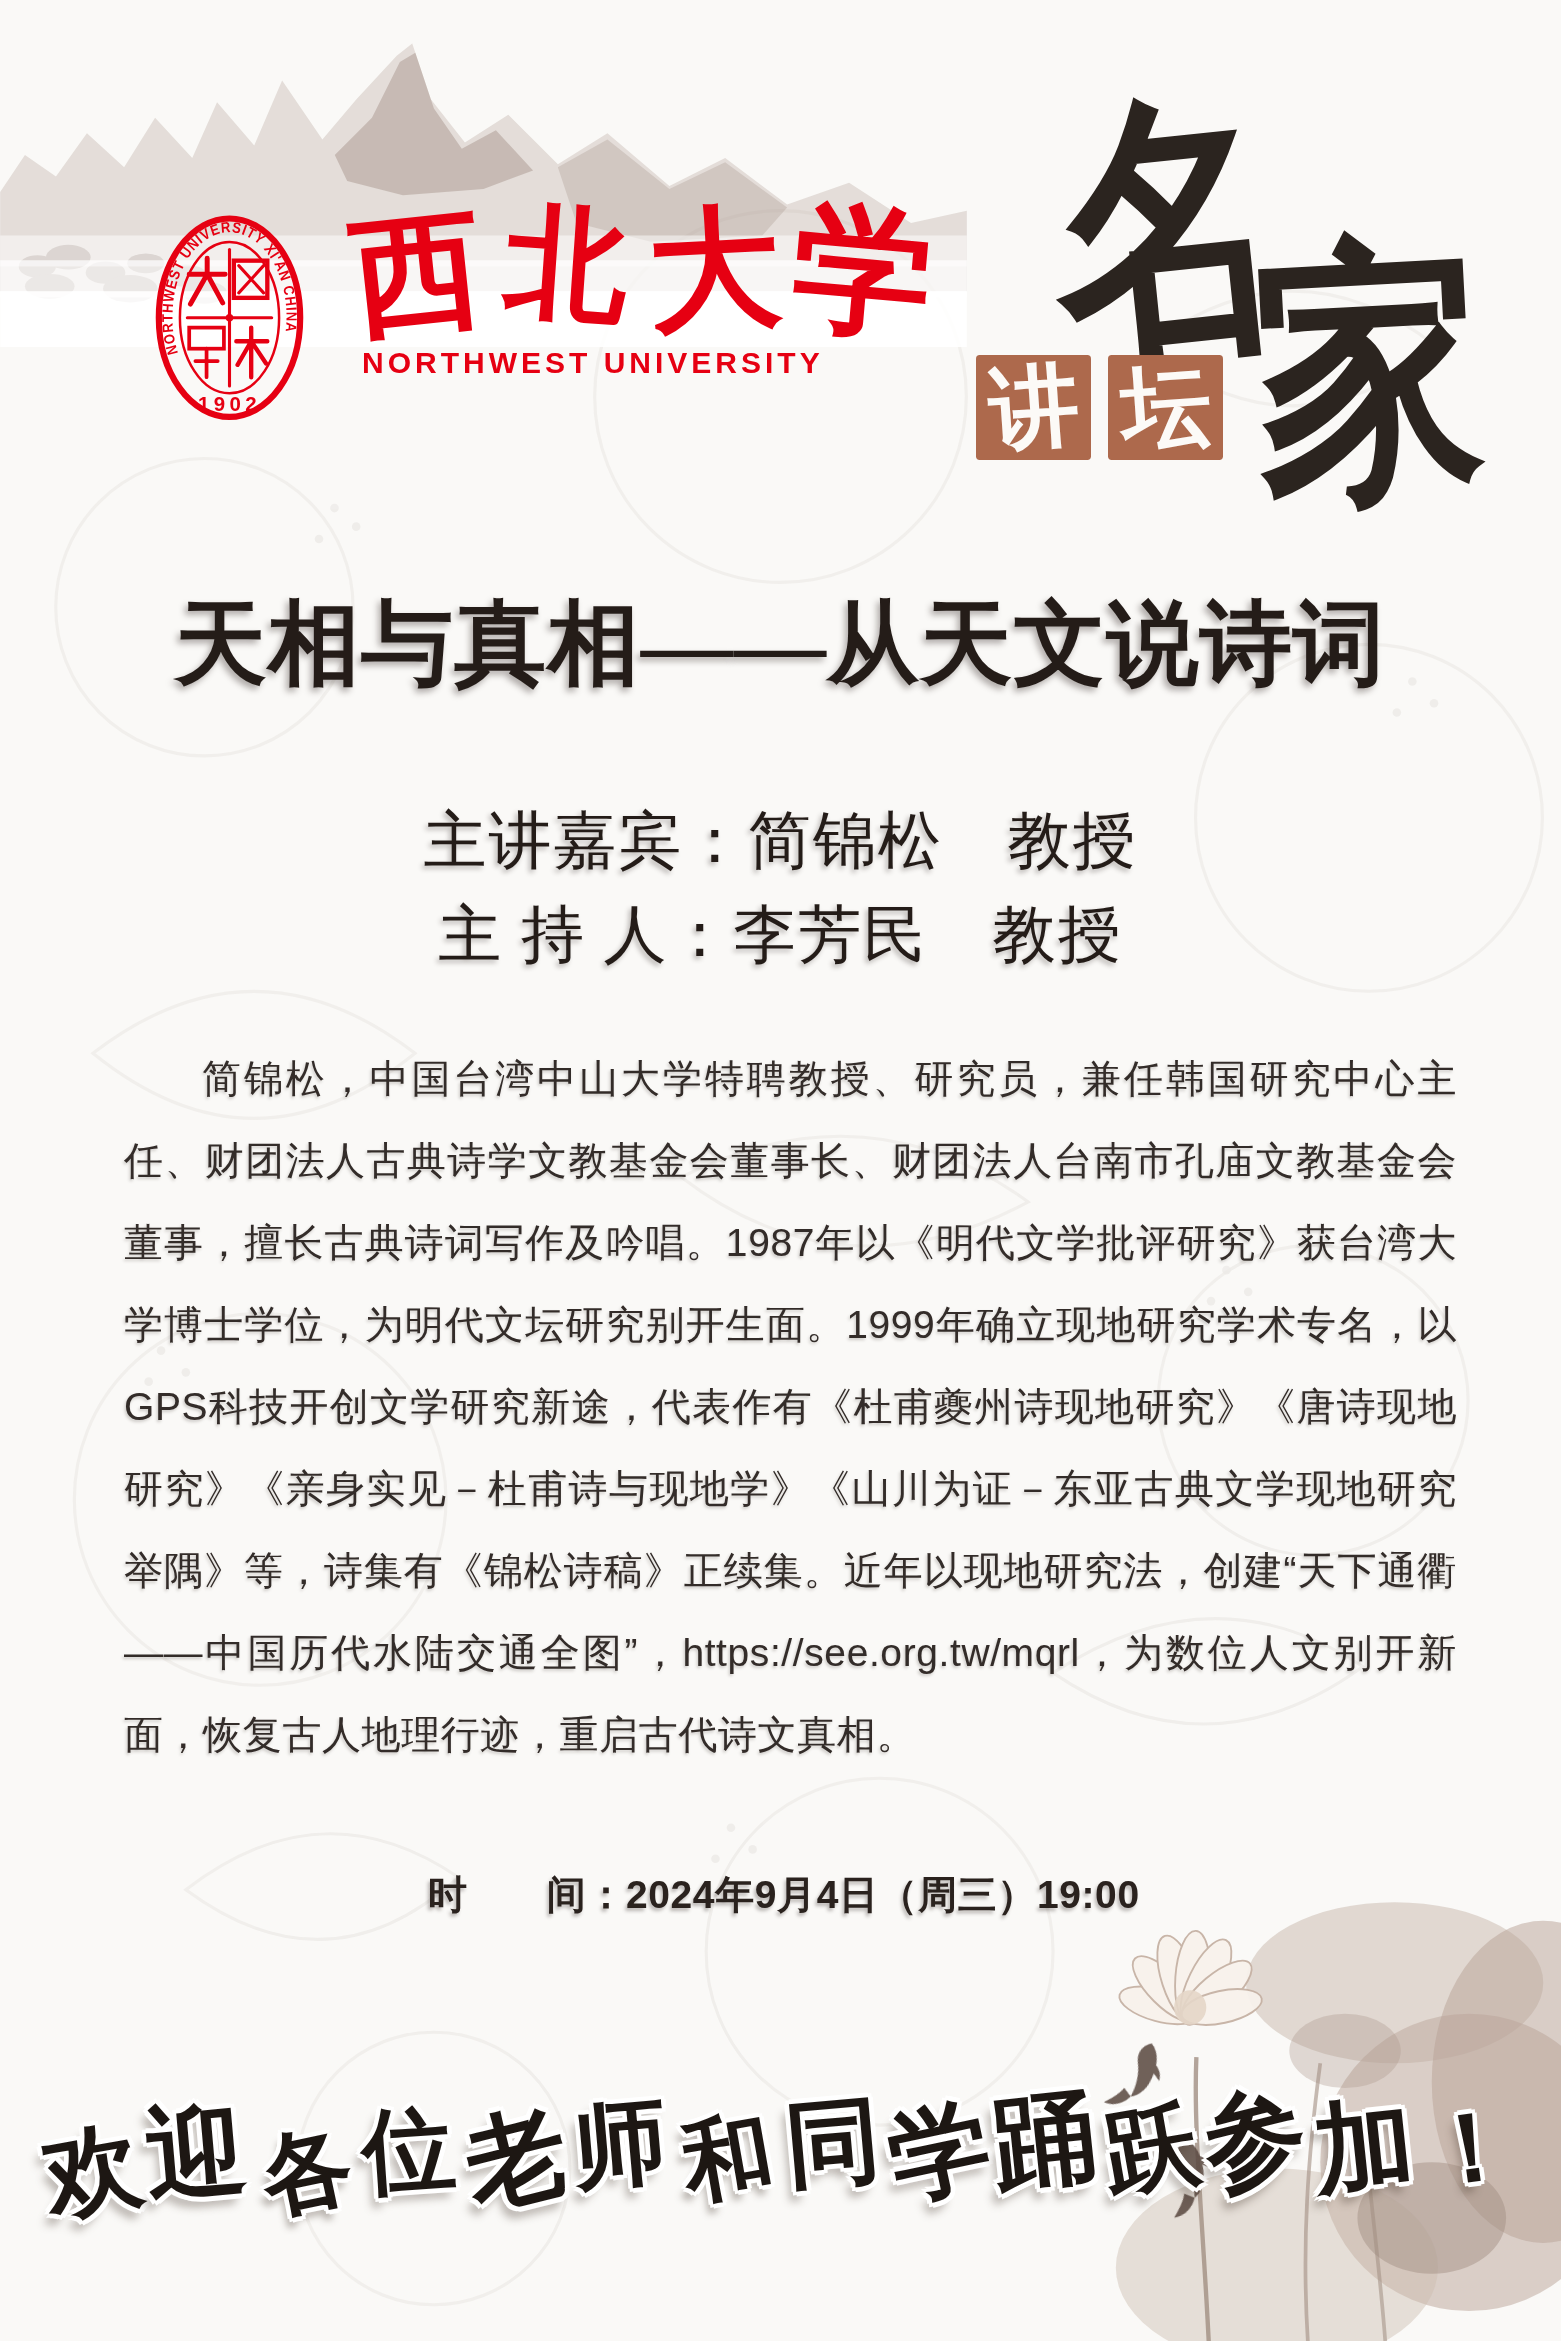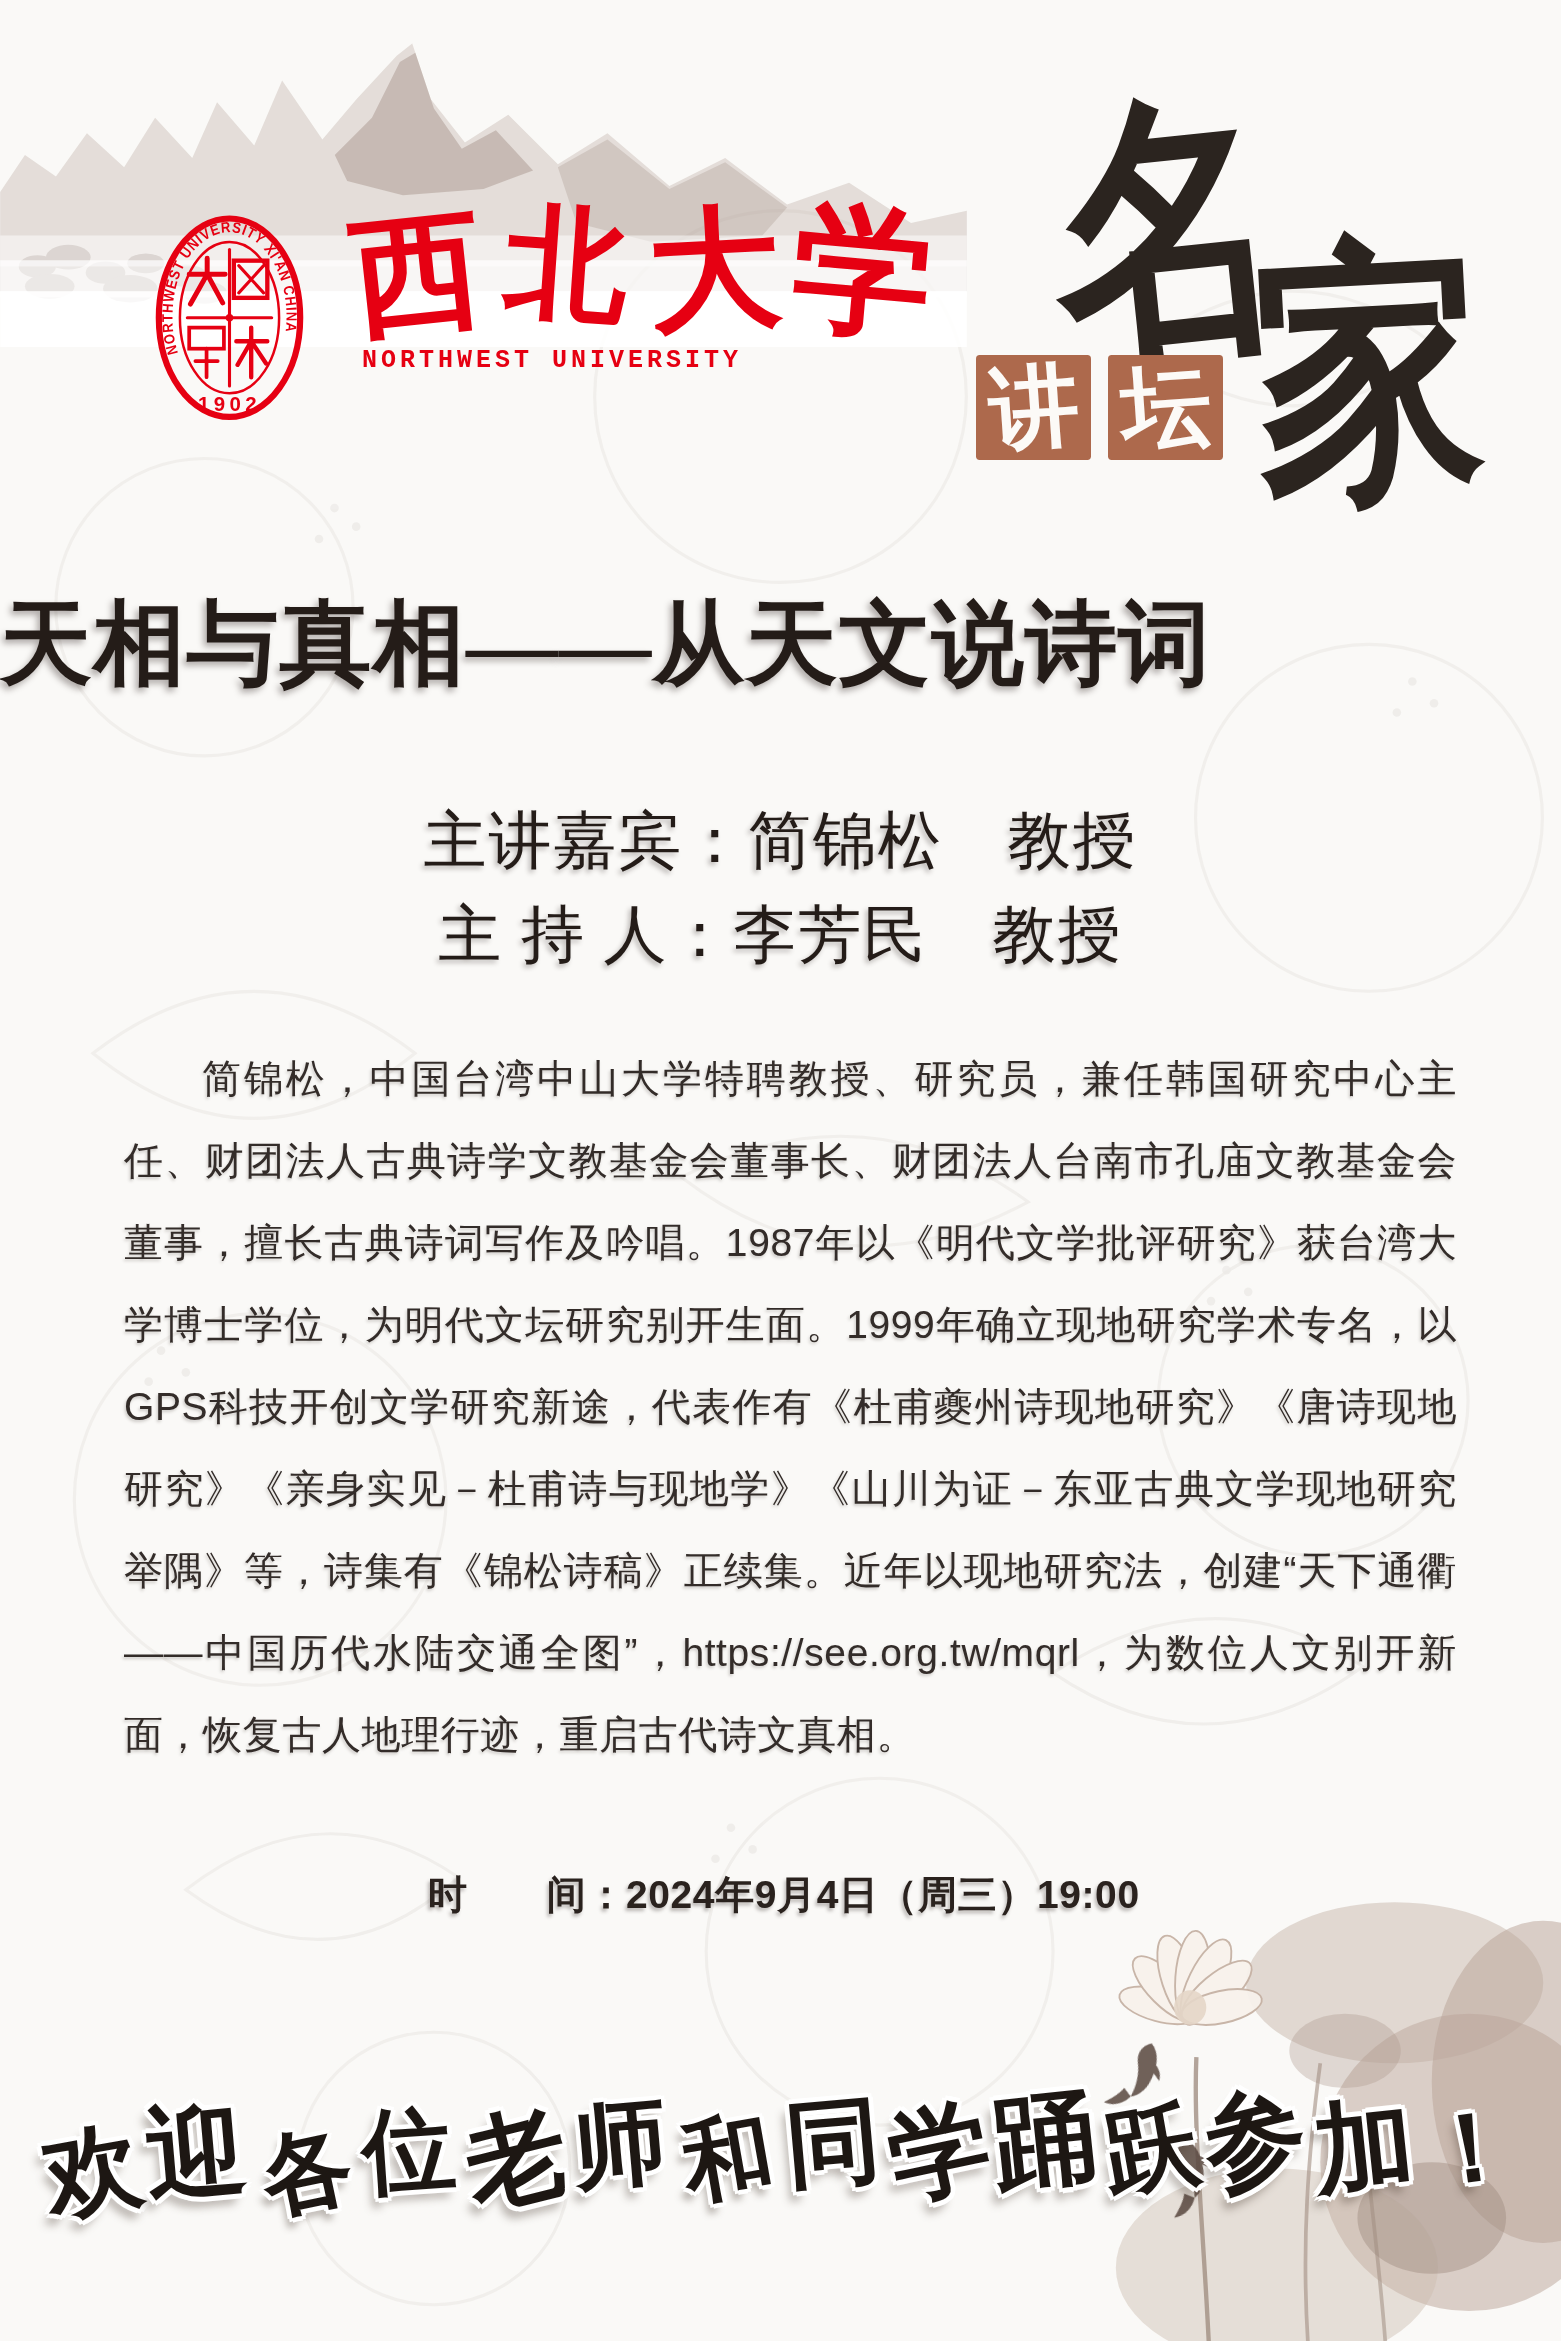--- a/index.html
+++ b/index.html
@@ -23,21 +23,21 @@
     color:#e60012; font-family:"Liberation Serif", serif; font-weight:900;
     font-size:133px; line-height:1; letter-spacing:16px; white-space:nowrap;
   }
   .uni-cn .ch{display:inline-block;}
   .uni-cn .ch:nth-child(1){transform:rotate(-6deg) scale(.98) translateY(3.7px);}
   .uni-cn .ch:nth-child(2){transform:rotate(4deg) scale(.92) translateY(-5px);}
   .uni-cn .ch:nth-child(3){transform:rotate(-3deg) scale(1.0);}
   .uni-cn .ch:nth-child(4){transform:rotate(5deg) scale(1.05) translateY(2.5px);}
   .uni-en{
     position:absolute; left:362px; top:346px; z-index:3;
-    color:#e60012; font-weight:600; font-size:25px; letter-spacing:4px; white-space:nowrap;font-family:Liberation Mono, monospace;
+    color:#e60012; font-weight:600; font-size:30px; letter-spacing:4px; white-space:nowrap;
   }
 
   .forum-char{
     position:absolute; z-index:3; color:#2b241f;
     font-family:"Liberation Serif", serif; font-weight:900; line-height:1;
   }
   .forum-ming{left:1028px; top:93px; font-size:279px; transform:rotate(-6deg) scaleX(.82);}
   .forum-jia {left:1233px; top:239px; font-size:273px; transform:rotate(-3deg) scaleX(.84);}
   .forum-seal{
     position:absolute; top:355px; width:115px; height:105px; z-index:4;
@@ -45,21 +45,21 @@
     display:flex; align-items:center; justify-content:center;
     color:#fcfaf7; font-family:"Liberation Serif", serif; font-weight:700; font-size:90px; line-height:1;
   }
   .forum-seal.left{left:976px;}
   .forum-seal.right{left:1108px;}
   .forum-seal .inner{transform:rotate(-4deg);}
 
   
   .title{
     position:absolute; left:0; top:582px; width:1561px; z-index:2;
-    text-align:left; color:#241c18; margin:0;
+    text-align:center; color:#241c18; margin:0;
     font-family:"Liberation Serif", serif; font-weight:900;
     font-size:92px; line-height:1.35; letter-spacing:1.2px;
     text-shadow:-3.1px 4.3px 6.2px rgba(40,30,25,.35);
   }
   .speakers{
     position:absolute; left:0; top:794px; width:1561px; z-index:2;
     text-align:center; color:#241c18;
     font-family:"Liberation Serif", serif; font-weight:400;
     font-size:63px; line-height:94px; letter-spacing:1.9px;
     text-shadow:-2.5px 3.1px 5px rgba(40,30,25,.3);

